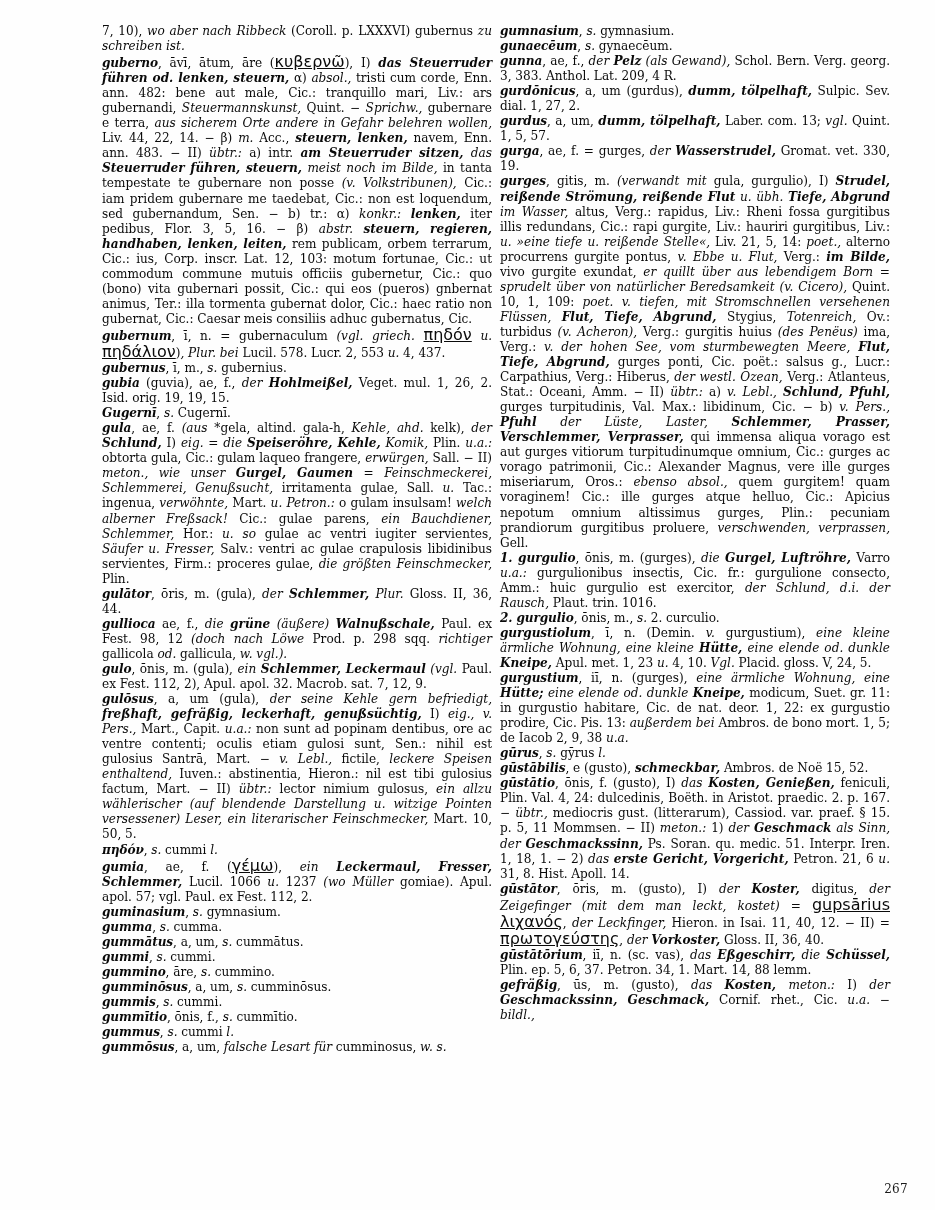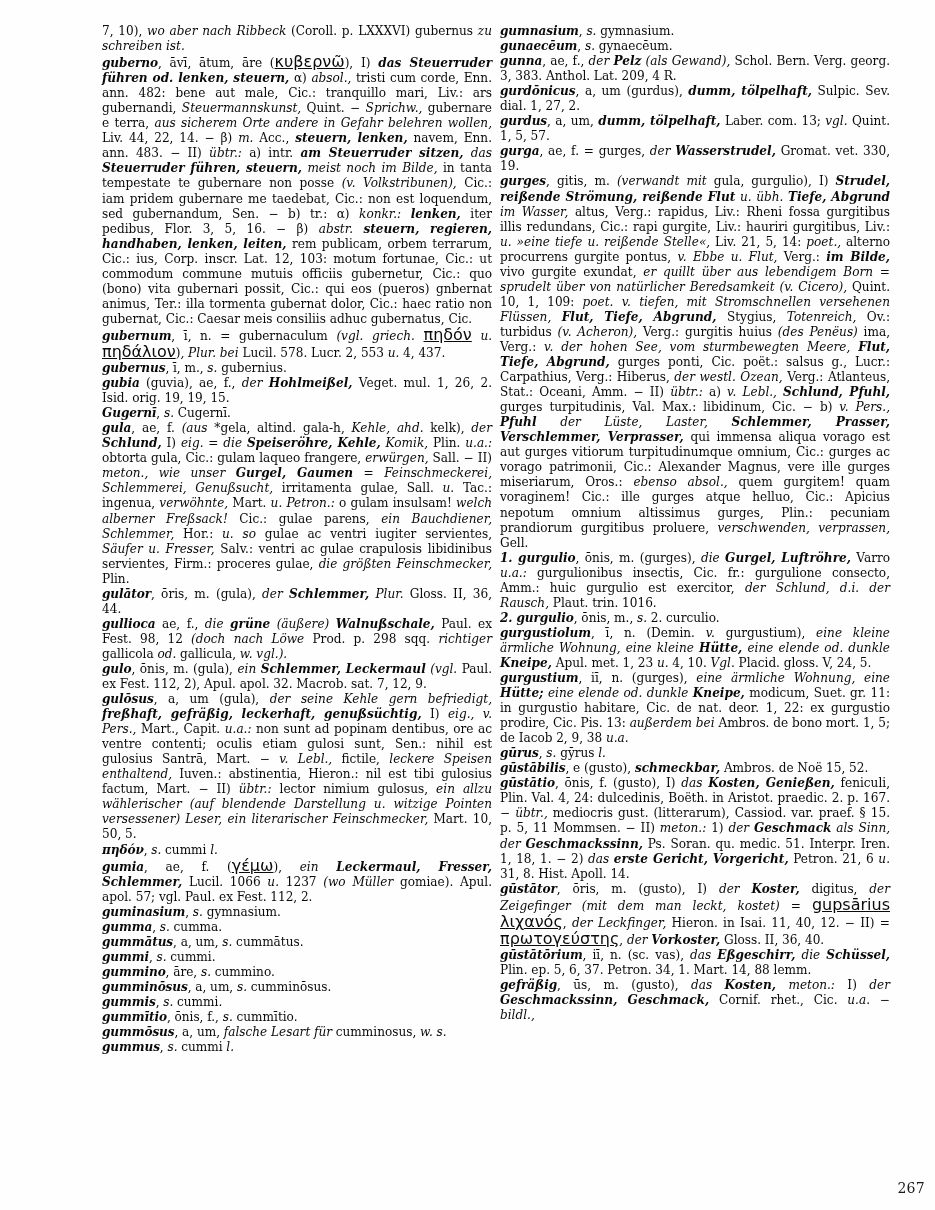--- a/index.html
+++ b/index.html
@@ -58,23 +58,23 @@
     font-style: italic;
   }
   .gk {
     font-family: "DejaVu Sans", sans-serif;
     font-size: 16px;
     font-style: normal;
     text-decoration: underline;
   }
   .pageno {
     position: absolute;
-    right: 10px;
+    right: 27px;
     bottom: 14px;
-    font-size: 14px;
+    font-size: 12px;
     color: #1a1a1a;
     letter-spacing: 0.3px;
   }
 </style>
 </head>
 <body>
 
 <div id="page">
 
   <div id="columns">
@@ -94,22 +94,22 @@
         <p class="entry"><b class="hw">πηδόν</b>, <i>s.</i> cummi <i>l.</i></p>
         <p class="entry"><b class="hw">gumia</b>, ae, f. (<span class="gk">γέμω</span>), <i>ein</i> <span class="bi">Leckermaul, Fresser, Schlemmer,</span> Lucil. 1066 <i>u.</i> 1237 <i>(wo Müller</i> gomiae). Apul. apol. 57; vgl. Paul. ex Fest. 112, 2.</p>
         <p class="entry"><b class="hw">guminasium</b>, <i>s.</i> gymnasium.</p>
         <p class="entry"><b class="hw">gumma</b>, <i>s.</i> cumma.</p>
         <p class="entry"><b class="hw">gummātus</b>, a, um, <i>s.</i> cummātus.</p>
         <p class="entry"><b class="hw">gummi</b>, <i>s.</i> cummi.</p>
         <p class="entry"><b class="hw">gummino</b>, āre, <i>s.</i> cummino.</p>
         <p class="entry"><b class="hw">gumminōsus</b>, a, um, <i>s.</i> cumminōsus.</p>
         <p class="entry"><b class="hw">gummis</b>, <i>s.</i> cummi.</p>
         <p class="entry"><b class="hw">gummītio</b>, ōnis, f., <i>s.</i> cummītio.</p>
+        <p class="entry"><b class="hw">gummus</b>, <i>s.</i> cummi <i>l.</i></p>
         <p class="entry"><b class="hw">gummōsus</b>, a, um, <i>falsche Lesart für</i> cumminosus, <i>w. s.</i></p>
-        <p class="entry"><b class="hw">gummus</b>, <i>s.</i> cummi <i>l.</i></p>
       </div>
     <div class="column" id="col-right">
         <p class="entry"><b class="hw">gumnasium</b>, <i>s.</i> gymnasium.</p>
         <p class="entry"><b class="hw">gunaecēum</b>, <i>s.</i> gynaecēum.</p>
         <p class="entry"><b class="hw">gunna</b>, ae, f., <i>der</i> <span class="bi">Pelz</span> <i>(als Gewand),</i> Schol. Bern. Verg. georg. 3, 383. Anthol. Lat. 209, 4 R.</p>
         <p class="entry"><b class="hw">gurdōnicus</b>, a, um (gurdus), <span class="bi">dumm, tölpelhaft,</span> Sulpic. Sev. dial. 1, 27, 2.</p>
         <p class="entry"><b class="hw">gurdus</b>, a, um, <span class="bi">dumm, tölpelhaft,</span> Laber. com. 13; <i>vgl.</i> Quint. 1, 5, 57.</p>
         <p class="entry"><b class="hw">gurga</b>, ae, f. = gurges, <i>der</i> <span class="bi">Wasserstrudel,</span> Gromat. vet. 330, 19.</p>
         <p class="entry"><b class="hw">gurges</b>, gitis, m. <i>(verwandt mit</i> gula, gurgulio), I) <span class="bi">Strudel, reißende Strömung, reißende Flut</span> <i>u. übh.</i> <span class="bi">Tiefe, Abgrund</span> <i>im Wasser,</i> altus, Verg.: rapidus, Liv.: Rheni fossa gurgitibus illis redundans, Cic.: rapi gurgite, Liv.: hauriri gurgitibus, Liv.: <i>u. »eine tiefe u. reißende Stelle«,</i> Liv. 21, 5, 14: <i>poet.,</i> alterno procurrens gurgite pontus, <i>v. Ebbe u. Flut,</i> Verg.: <span class="bi">im Bilde,</span> vivo gurgite exundat, <i>er quillt über aus lebendigem Born = sprudelt über von natürlicher Beredsamkeit (v. Cicero),</i> Quint. 10, 1, 109: <i>poet. v. tiefen, mit Stromschnellen versehenen Flüssen,</i> <span class="bi">Flut, Tiefe, Abgrund,</span> Stygius, <i>Totenreich,</i> Ov.: turbidus <i>(v. Acheron),</i> Verg.: gurgitis huius <i>(des Penëus)</i> ima, Verg.: <i>v. der hohen See, vom sturmbewegten Meere,</i> <span class="bi">Flut, Tiefe, Abgrund,</span> gurges ponti, Cic. poët.: salsus g., Lucr.: Carpathius, Verg.: Hiberus, <i>der westl. Ozean,</i> Verg.: Atlanteus, Stat.: Oceani, Amm. − II) <i>übtr.:</i> a) <i>v. Lebl.,</i> <span class="bi">Schlund, Pfuhl,</span> gurges turpitudinis, Val. Max.: libidinum, Cic. − b) <i>v. Pers.,</i> <span class="bi">Pfuhl</span> <i>der Lüste, Laster,</i> <span class="bi">Schlemmer, Prasser, Verschlemmer, Verprasser,</span> qui immensa aliqua vorago est aut gurges vitiorum turpitudinumque omnium, Cic.: gurges ac vorago patrimonii, Cic.: Alexander Magnus, vere ille gurges miseriarum, Oros.: <i>ebenso absol.,</i> quem gurgitem! quam voraginem! Cic.: ille gurges atque helluo, Cic.: Apicius nepotum omnium altissimus gurges, Plin.: pecuniam prandiorum gurgitibus proluere, <i>verschwenden, verprassen,</i> Gell.</p>
         <p class="entry"><b class="hw">1. gurgulio</b>, ōnis, m. (gurges), <i>die</i> <span class="bi">Gurgel, Luftröhre,</span> Varro <i>u.a.:</i> gurgulionibus insectis, Cic. fr.: gurgulione consecto, Amm.: huic gurgulio est exercitor, <i>der Schlund, d.i. der Rausch,</i> Plaut. trin. 1016.</p>

